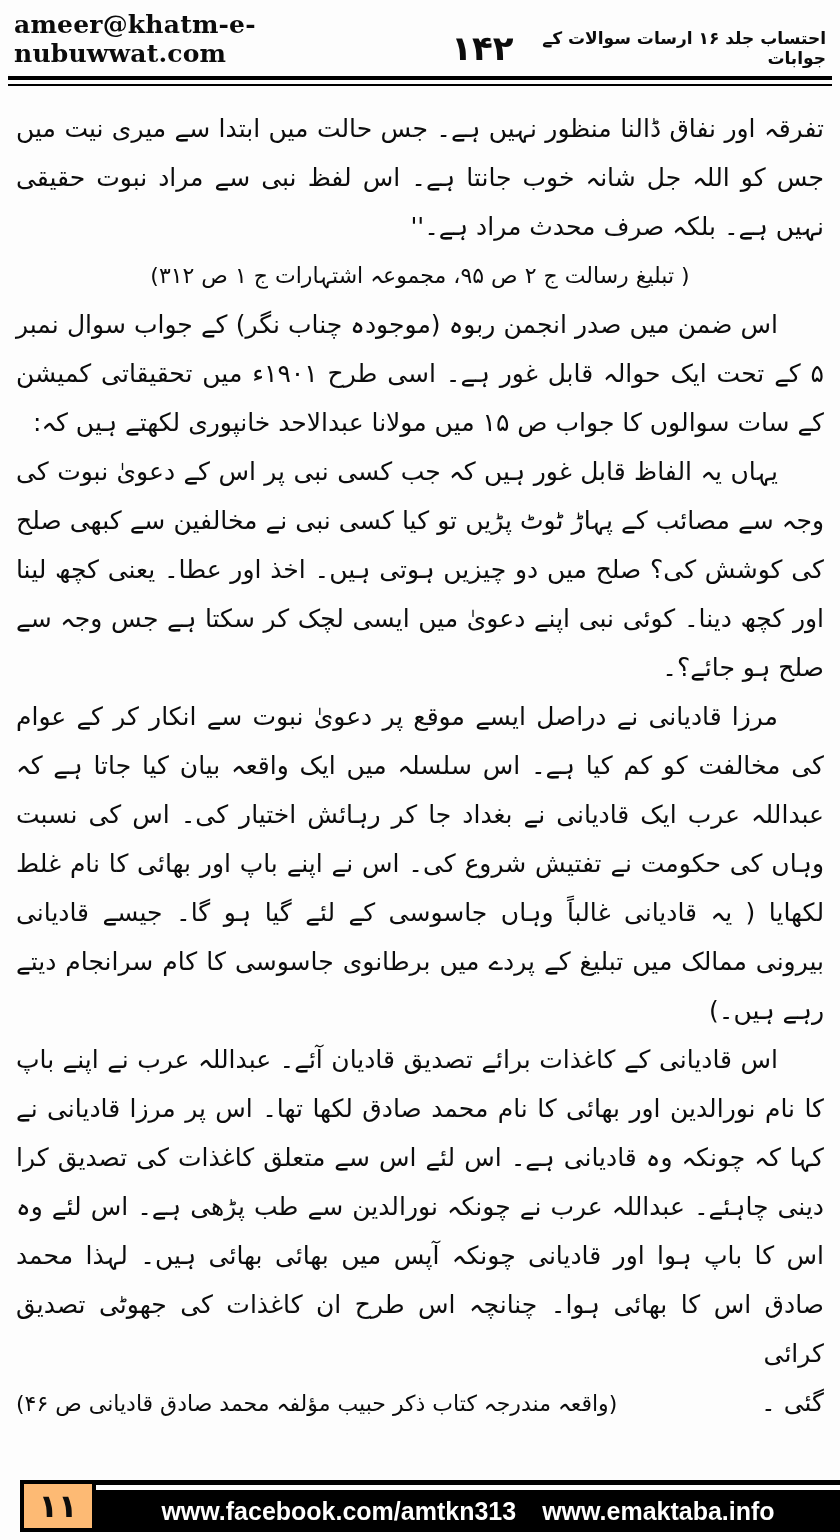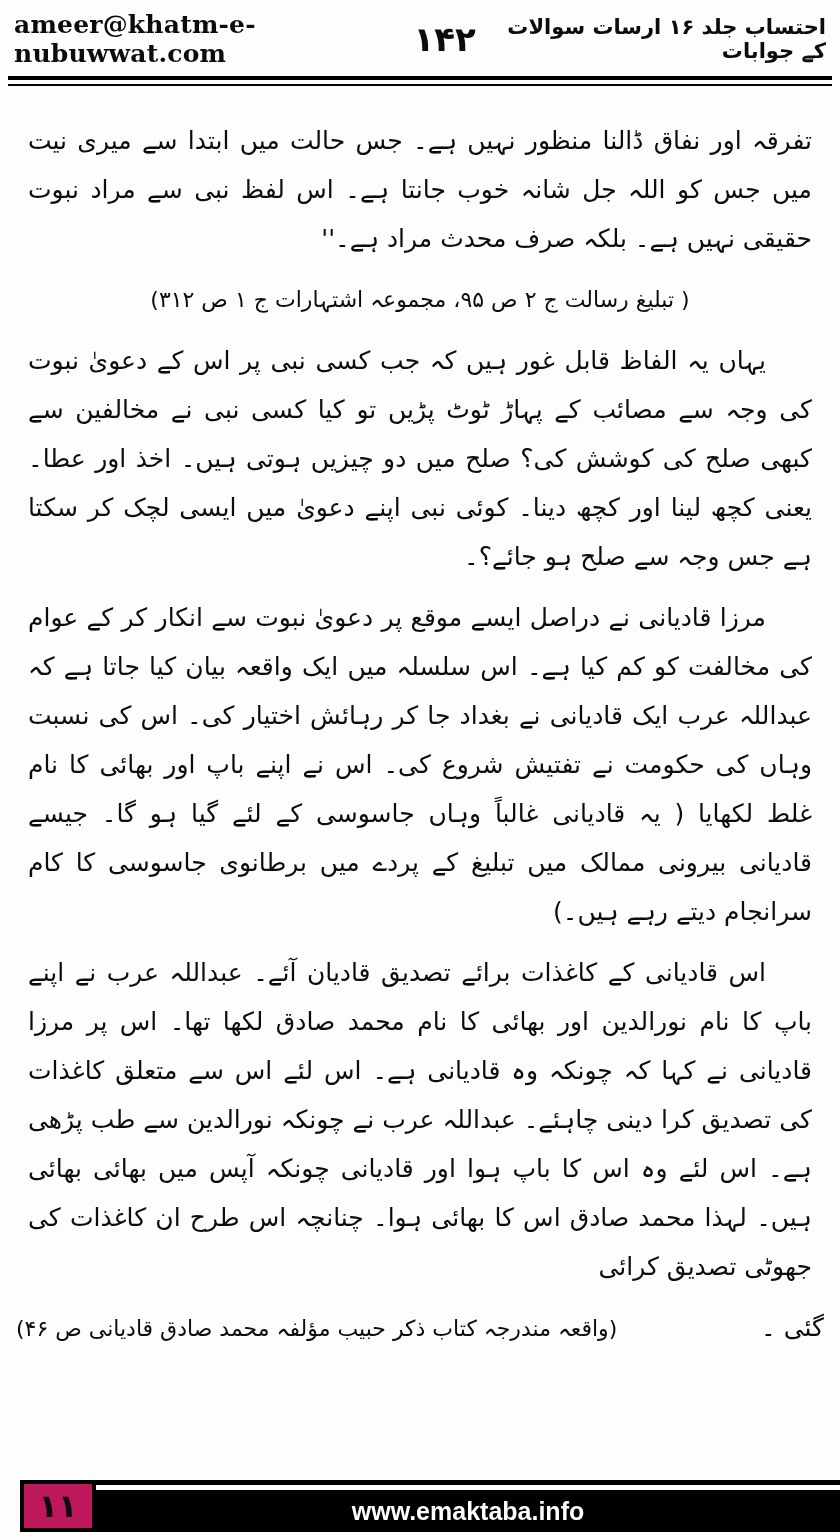--- a/index.html
+++ b/index.html
@@ -9,57 +9,57 @@
     background:#fdfdfd;
     margin:0 auto;
     box-sizing:border-box;
     font-family:"DejaVu Sans", sans-serif;
     color:#0c0c0c;
     overflow:hidden;
   }
   
   .header{
     display:flex;
-    align-items:center;
+    align-items:flex-end;
     justify-content:space-between;
     padding:10px 14px 6px 14px;
   }
   .header-email{
     font-family:"DejaVu Serif", serif;
     font-weight:bold;
     font-size:25px;
     letter-spacing:.2px;
   }
   .header-page{
     font-size:34px;
     font-weight:bold;
     direction:rtl;
     margin-left:30px;
   }
   .header-title{
-    font-size:21px;
+    font-size:17px;
     font-weight:bold;
     direction:rtl;
     text-align:right;
   }
   .header-rule{
     margin:2px 8px 0 8px;
     height:4px;
     border-top:4px solid #000;
     border-bottom:2px solid #000;
   }
   
   .content{
     direction:rtl;
     text-align:justify;
     padding:18px 16px 0 16px;
     font-size:25px;
     line-height:49px;
   }
-  .content p{margin:12px;}
+  .content p{margin:0;}
   .ind{text-indent:46px;}
   .quote{text-indent:46px;}
   .ref-line{
     text-align:center;
     font-size:22px;
   }
   .split-line{
     display:flex;
     justify-content:space-between;
     align-items:baseline;
@@ -69,21 +69,21 @@
   
   .footer{
     position:absolute;
     left:8px;right:0;bottom:8px;
     display:flex;
     align-items:stretch;
   }
   .footer-pagebox{
     width:76px;
     border:4px solid #000;
-    background:#be185d;
+    background:#fdba74;
     display:flex;
     align-items:center;
     justify-content:center;
     font-size:32px;
     font-weight:bold;
     margin-left:12px;
     box-sizing:border-box;
   }
   .footer-right{
     flex:1;
@@ -117,33 +117,35 @@
   <div class="header">
     <div class="header-email">ameer@khatm-e-nubuwwat.com</div>
     <div class="header-page">۱۴۲</div>
     <div class="header-title">احتساب جلد ۱۶ ارسات سوالات کے جوابات</div>
   </div>
   <div class="header-rule"></div>
 
   <div class="content">
     <p>تفرقہ اور نفاق ڈالنا منظور نہیں ہے۔ جس حالت میں ابتدا سے میری نیت میں جس کو اللہ جل شانہ خوب جانتا ہے۔ اس لفظ نبی سے مراد نبوت حقیقی نہیں ہے۔ بلکہ صرف محدث مراد ہے۔''</p>
     <p class="ref-line">( تبلیغ رسالت ج ۲ ص ۹۵، مجموعہ اشتہارات ج ۱ ص ۳۱۲)</p>
+    <p class="ind">اس ضمن میں صدر انجمن ربوہ (موجودہ چناب نگر) کے جواب سوال نمبر ۵ کے تحت ایک حوالہ قابل غور ہے۔ اسی طرح ۱۹۰۱ء میں تحقیقاتی کمیشن کے سات سوالوں کا جواب ص ۱۵ میں مولانا عبدالاحد خانپوری لکھتے ہیں کہ:</p>
     <p class="ind">یہاں یہ الفاظ قابل غور ہیں کہ جب کسی نبی پر اس کے دعویٰ نبوت کی وجہ سے مصائب کے پہاڑ ٹوٹ پڑیں تو کیا کسی نبی نے مخالفین سے کبھی صلح کی کوشش کی؟ صلح میں دو چیزیں ہوتی ہیں۔ اخذ اور عطا۔ یعنی کچھ لینا اور کچھ دینا۔ کوئی نبی اپنے دعویٰ میں ایسی لچک کر سکتا ہے جس وجہ سے صلح ہو جائے؟۔</p>
     <p class="ind">مرزا قادیانی نے دراصل ایسے موقع پر دعویٰ نبوت سے انکار کر کے عوام کی مخالفت کو کم کیا ہے۔ اس سلسلہ میں ایک واقعہ بیان کیا جاتا ہے کہ عبداللہ عرب ایک قادیانی نے بغداد جا کر رہائش اختیار کی۔ اس کی نسبت وہاں کی حکومت نے تفتیش شروع کی۔ اس نے اپنے باپ اور بھائی کا نام غلط لکھایا ( یہ قادیانی غالباً وہاں جاسوسی کے لئے گیا ہو گا۔ جیسے قادیانی بیرونی ممالک میں تبلیغ کے پردے میں برطانوی جاسوسی کا کام سرانجام دیتے رہے ہیں۔)</p>
     <p class="ind">اس قادیانی کے کاغذات برائے تصدیق قادیان آئے۔ عبداللہ عرب نے اپنے باپ کا نام نورالدین اور بھائی کا نام محمد صادق لکھا تھا۔ اس پر مرزا قادیانی نے کہا کہ چونکہ وہ قادیانی ہے۔ اس لئے اس سے متعلق کاغذات کی تصدیق کرا دینی چاہئے۔ عبداللہ عرب نے چونکہ نورالدین سے طب پڑھی ہے۔ اس لئے وہ اس کا باپ ہوا اور قادیانی چونکہ آپس میں بھائی بھائی ہیں۔ لہذا محمد صادق اس کا بھائی ہوا۔ چنانچہ اس طرح ان کاغذات کی جھوٹی تصدیق کرائی</p>
     <div class="split-line">
       <span class="tail">گئی ۔</span>
       <span class="ref">(واقعہ مندرجہ کتاب ذکر حبیب مؤلفہ محمد صادق قادیانی ص ۴۶)</span>
     </div>
 
   </div>
 
   <div class="footer">
     <div class="footer-pagebox">۱۱</div>
     <div class="footer-right">
       <div class="footer-topline"></div>
       <div class="footer-bar">
+        <span>www.facebook.com/amtkn313</span>
         <span>www.emaktaba.info</span>
       </div>
     </div>
   </div>
 
 </div>
 
 </body></html>

